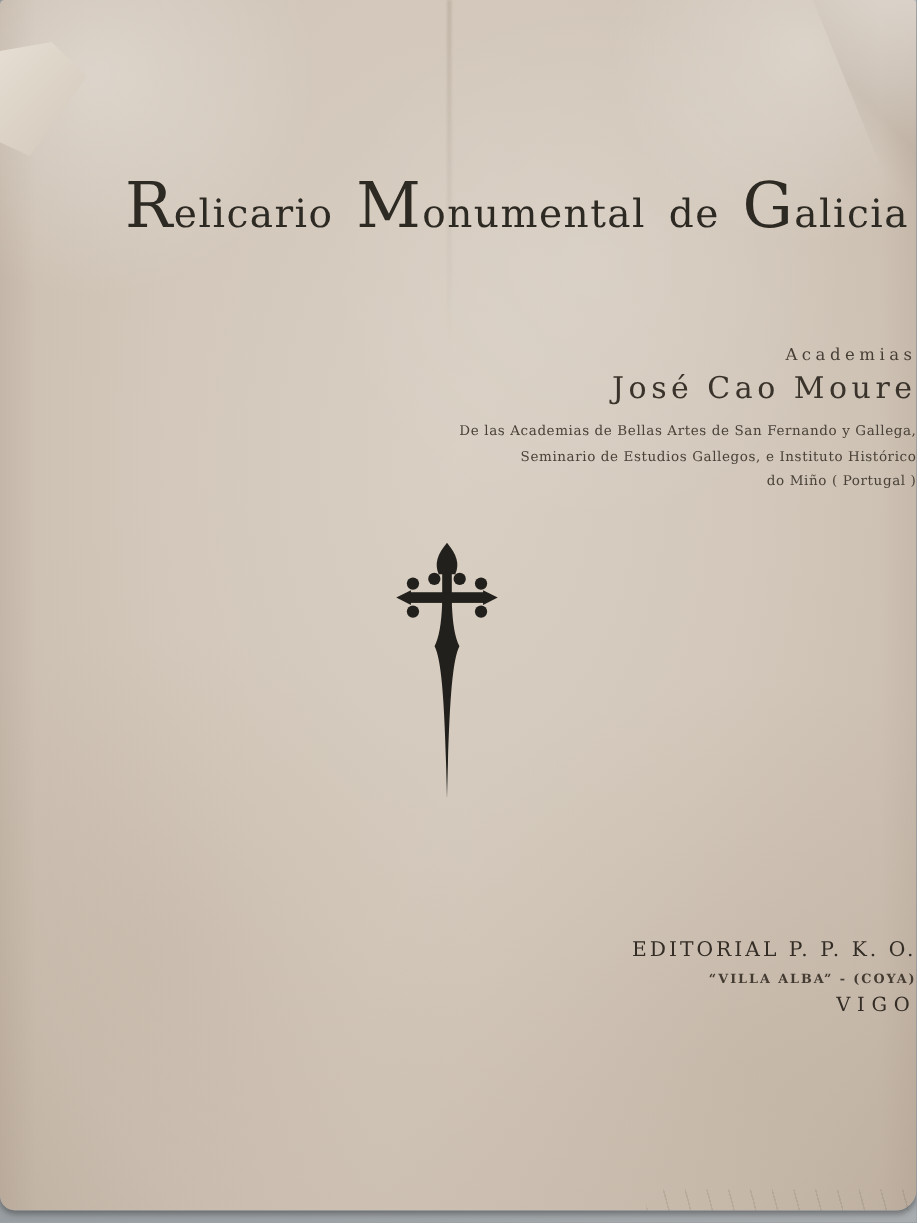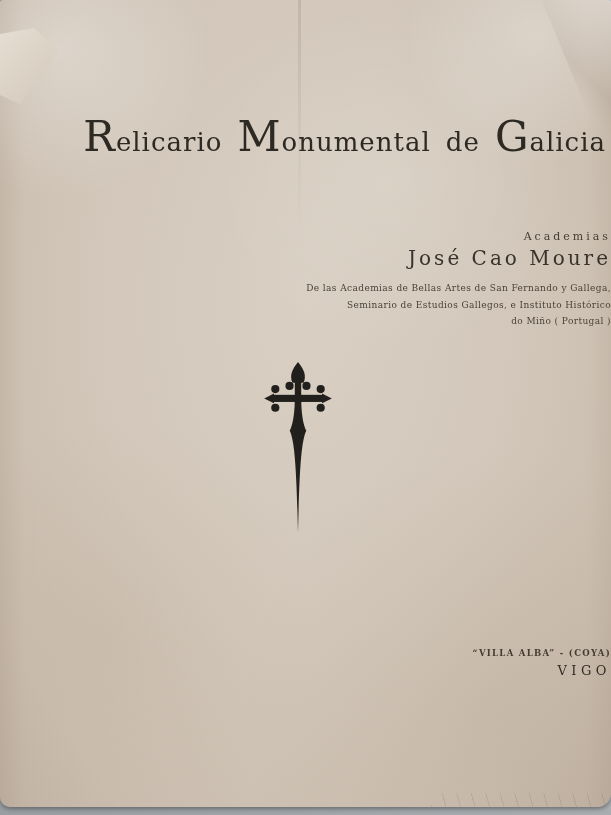--- a/index.html
+++ b/index.html
@@ -96,16 +96,17 @@
           <path d="M67,36.5 L78,42 L67,47.5 Z"></path>
           <circle cx="14.5" cy="31.5" r="4.6"></circle>
             <circle cx="14.5" cy="52.5" r="4.6"></circle>
           <circle cx="65.5" cy="31.5" r="4.6"></circle>
             <circle cx="65.5" cy="52.5" r="4.6"></circle>
           <path d="M36.4,46 L43.6,46 C44.2,62 46,71.5 49.3,78.5 C43.5,90 41.6,125 40,193 C38.4,125 36.5,90 30.7,78.5 C34,71.5 35.8,62 36.4,46 Z"></path>
         </g>
       </svg>
     </div>
 
+    <div class="txt pub-editorial">EDITORIAL P. P. K. O.</div>
     <div class="txt pub-address">“VILLA ALBA” - (COYA)</div>
     <div class="txt pub-city">VIGO</div>
   </div>
 </div>
 
 </body></html>

